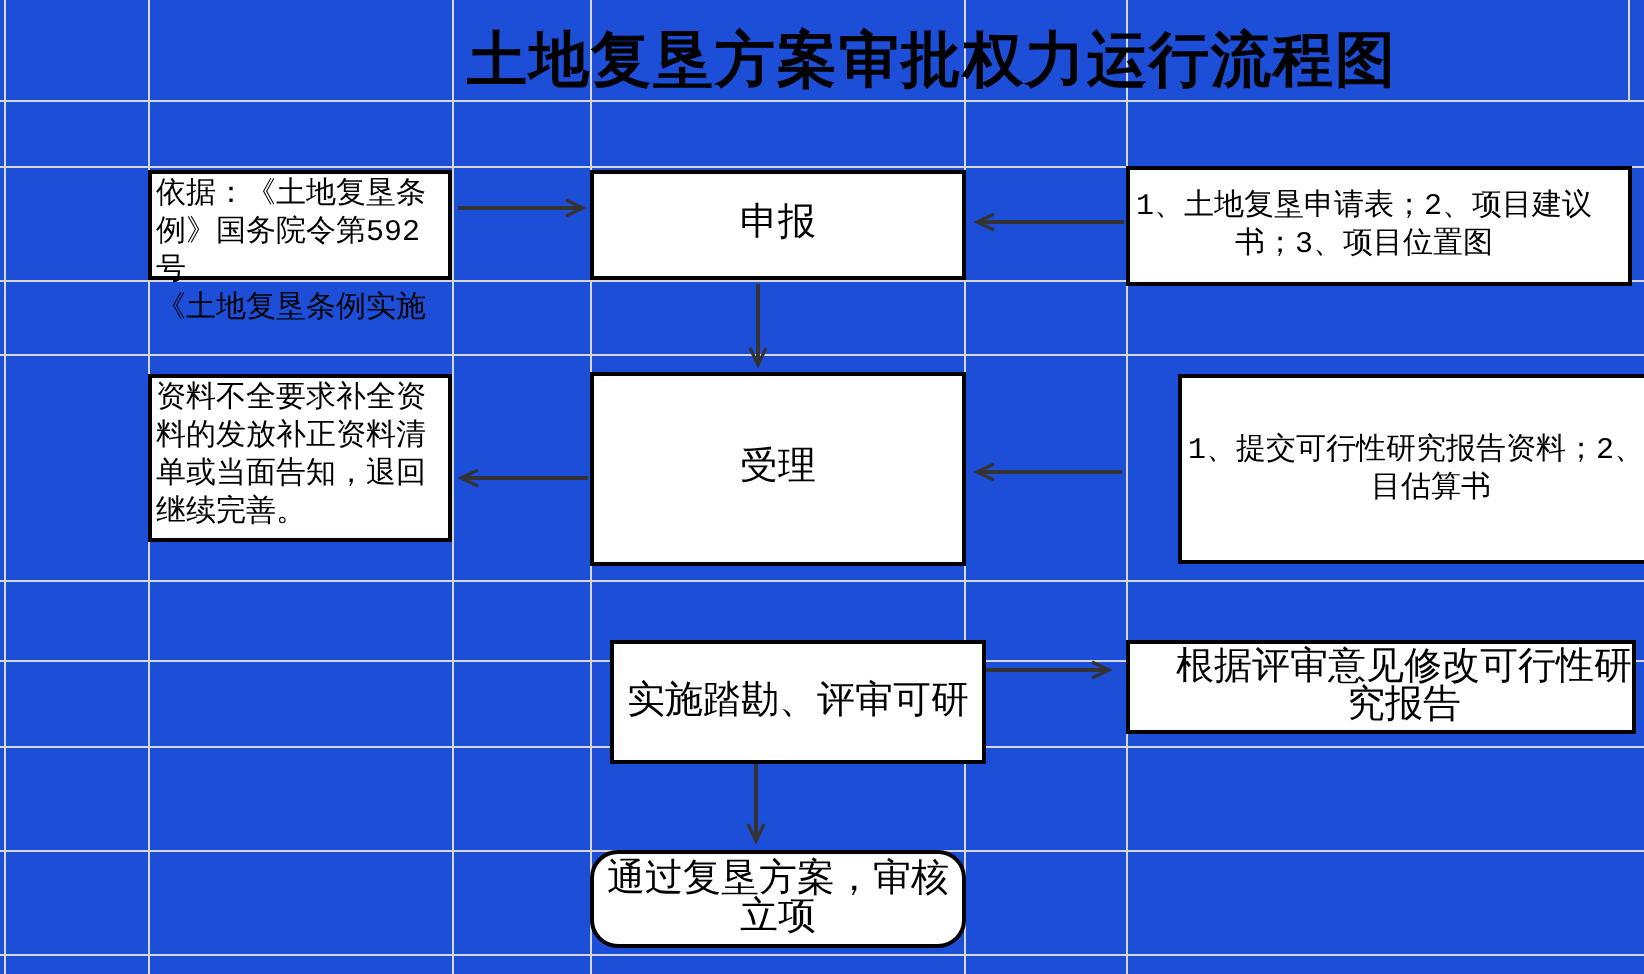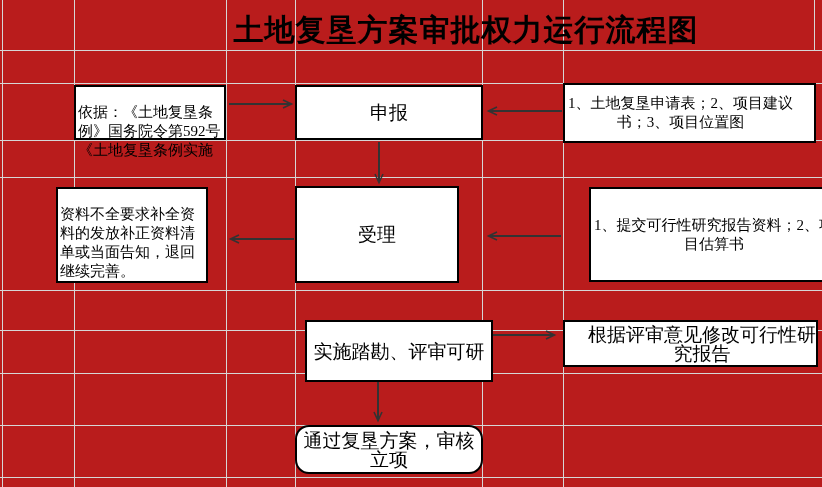--- a/index.html
+++ b/index.html
@@ -1,21 +1,21 @@
 <!DOCTYPE html>
 <html><head>
 <meta charset="utf-8">
 <style>
   html,body{margin:0;padding:0;background:#fff;}
   .sheet{
     position:relative;
     width:822px;height:487px;
-    background:#b91c1c;
+    background:#1d4ed8;
     overflow:hidden;
-    font-family:Liberation Serif, serif;
+    font-family:Liberation Mono, monospace;
     color:#000;
   }
   
   .gl{position:absolute;background:#d6d6d6;z-index:1;}
   .gl-v{width:1px;top:0;height:487px;}
   .gl-h{height:1px;left:0;width:822px;}
   
   .title{
     position:absolute;left:110px;top:10px;width:712px;
     text-align:center;font-size:30px;font-weight:bold;
@@ -29,21 +29,21 @@
     border:2px solid #000;
     background:#fff;
     box-sizing:border-box;
     z-index:3;
     font-size:15px;
     line-height:19px;
     white-space:pre-line;
     display:flex;
   }
   .node.center{align-items:center;justify-content:center;text-align:center;font-size:19px;}
-  .node.left-top{align-items:flex-start;justify-content:flex-start;text-align:left;padding:16px 2px;}
+  .node.left-top{align-items:flex-start;justify-content:flex-start;text-align:left;padding:1px 2px;}
   .node.left-mid{align-items:center;justify-content:flex-start;text-align:center;padding:1px 3px;}
 </style>
 </head>
 <body>
 
 <div class="sheet">
 
   <div class="gl gl-v" style="left:2px;"></div>
   <div class="gl gl-v" style="left:74px;"></div>
   <div class="gl gl-v" style="left:226px;"></div>
@@ -80,26 +80,26 @@
 
   <div class="node left-top" style="left:74px;top:85px;width:152px;height:55px;">依据：《土地复垦条
 例》国务院令第592号
 《土地复垦条例实施</div>
 
   <div class="node center" style="left:295px;top:85px;width:188px;height:55px;">申报</div>
 
   <div class="node left-mid" style="left:563px;top:83px;width:253px;height:60px;">1、土地复垦申请表；2、项目建议
 书；3、项目位置图</div>
 
-  <div class="node left-top" style="left:56px;top:187px;width:152px;height:96px;">资料不全要求补全资
+  <div class="node left-top" style="left:74px;top:187px;width:152px;height:84px;">资料不全要求补全资
 料的发放补正资料清
 单或当面告知，退回
 继续完善。</div>
 
-  <div class="node center" style="left:295px;top:186px;width:164px;height:97px;">受理</div>
+  <div class="node center" style="left:295px;top:186px;width:188px;height:97px;">受理</div>
 
   <div class="node left-mid" style="left:589px;top:187px;width:253px;height:95px;">1、提交可行性研究报告资料；2、项
 目估算书</div>
 
   <div class="node center" style="left:295px;top:320px;width:188px;height:62px;margin-left:10px;">实施踏勘、评审可研</div>
 
   <div class="node center" style="left:563px;top:320px;width:255px;height:47px;padding-left:23px;">根据评审意见修改可行性研究报告</div>
 
   <div class="node center" style="left:295px;top:425px;width:188px;height:49px;border-radius:14px;">通过复垦方案，审核立项</div>
 

